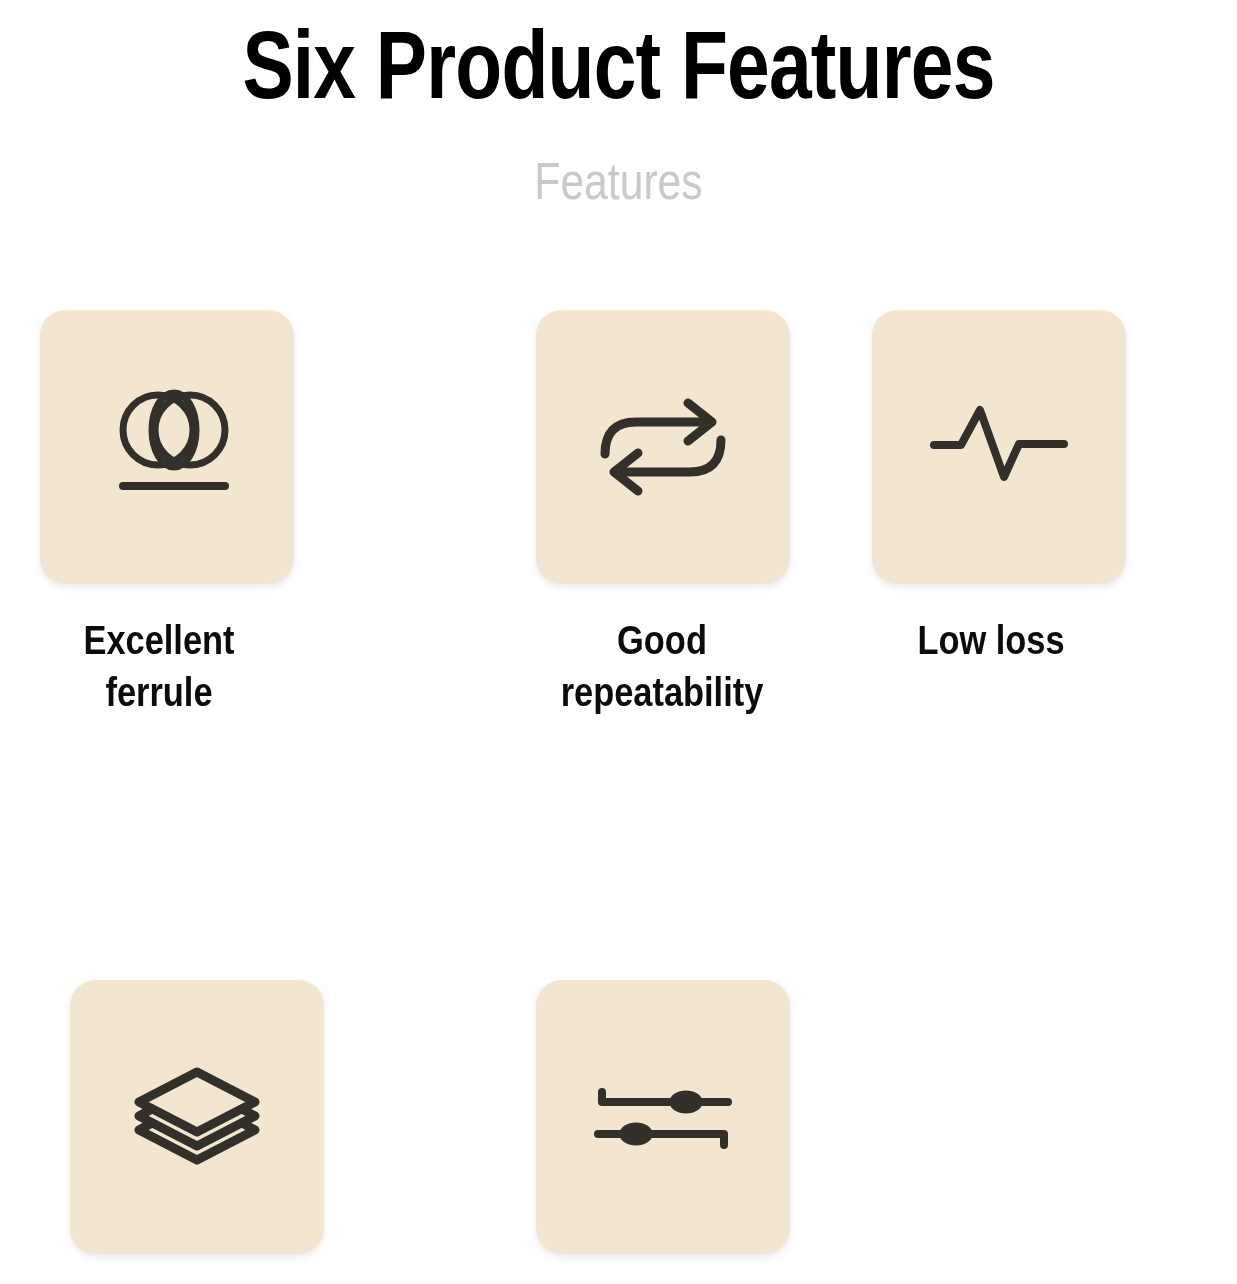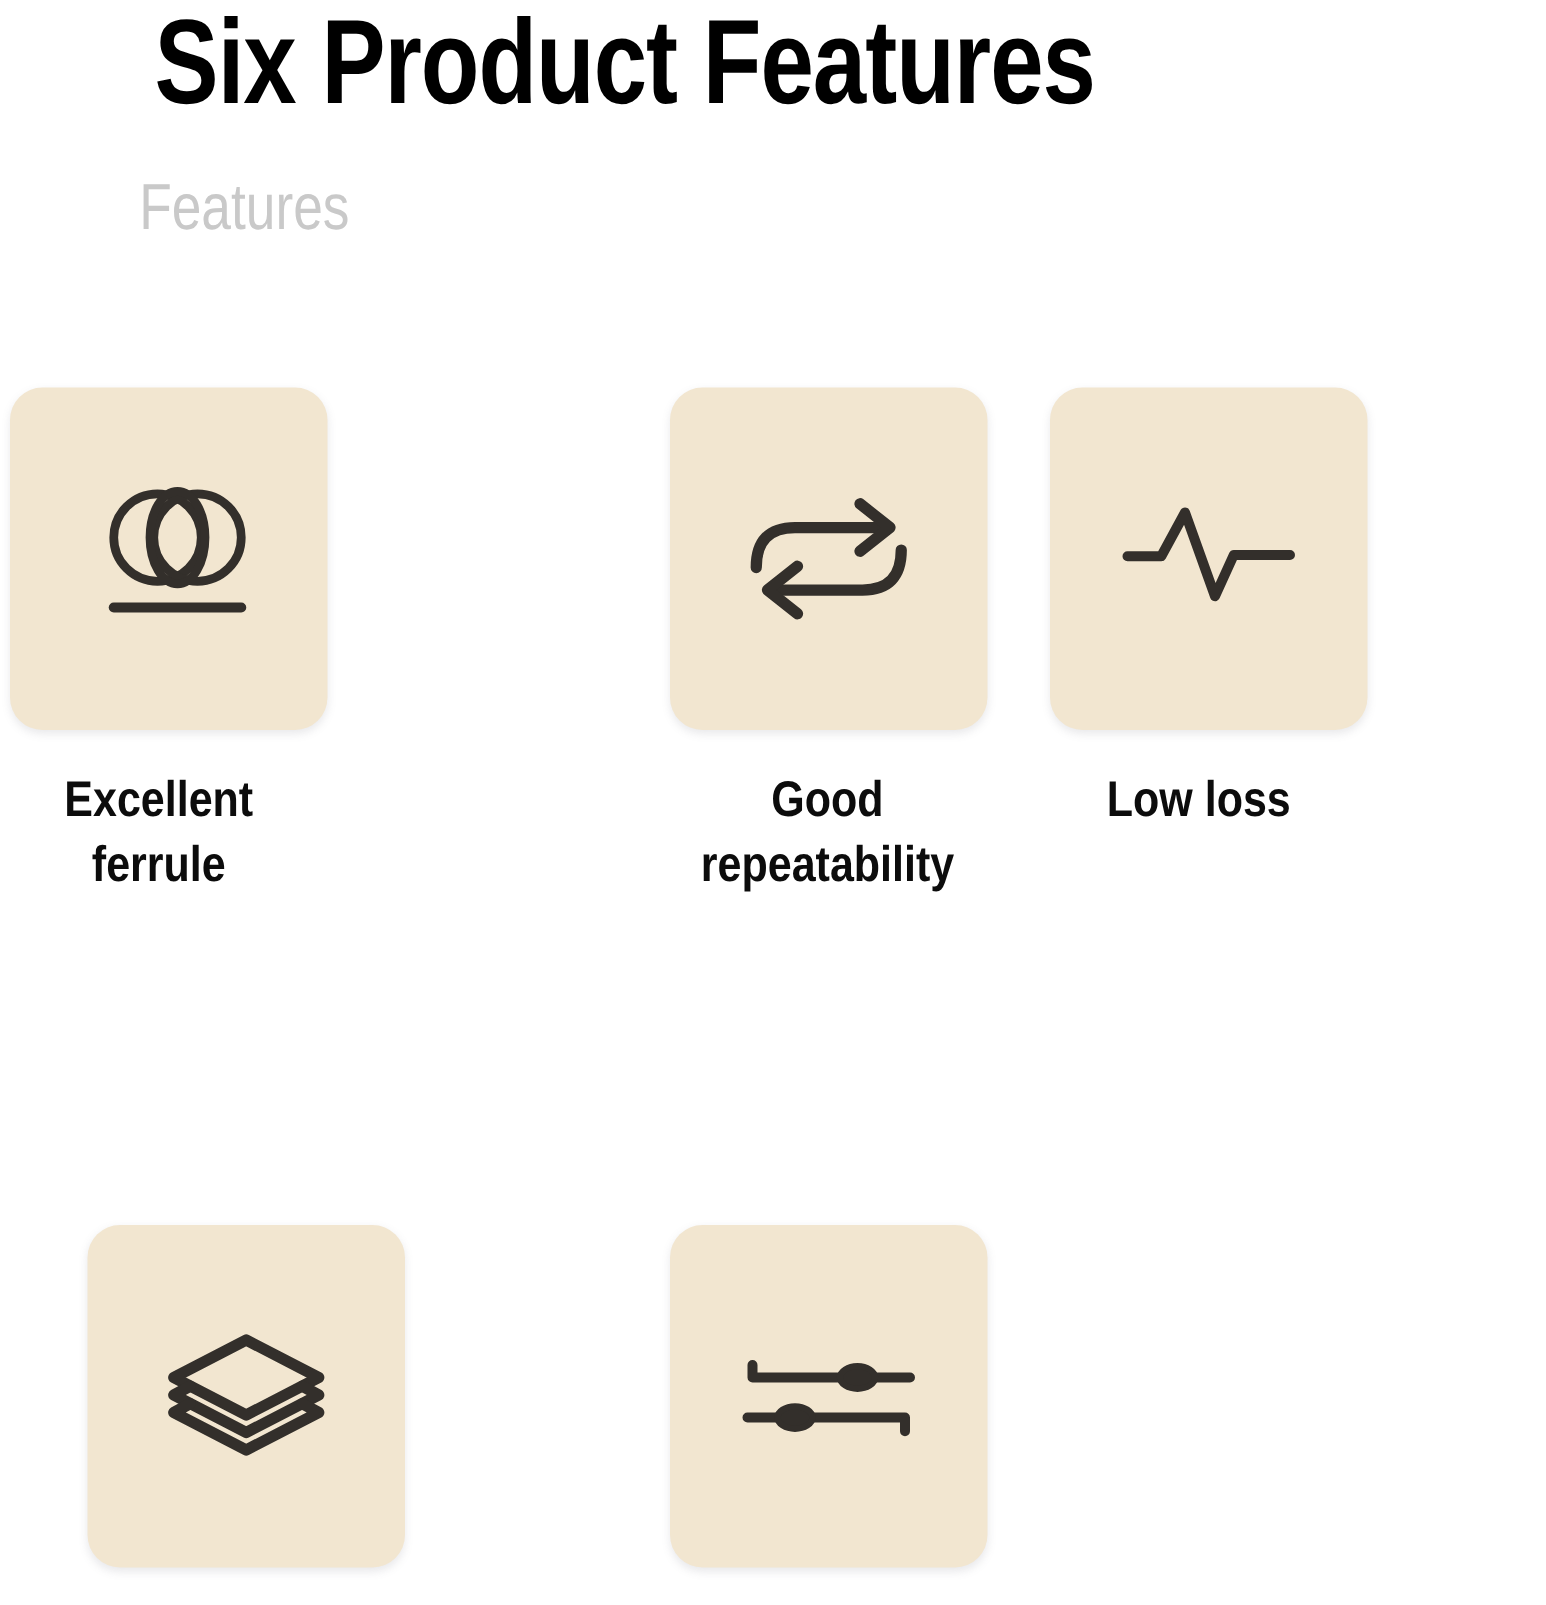--- a/index.html
+++ b/index.html
@@ -16,21 +16,22 @@
 
   .page {
     position: relative;
     width: 1237px;
     height: 1284px;
     background: #ffffff;
   }
 
   
   .header {
-    padding-top: 2px;
+    text-align: center;
+    padding-top: 17px;
   }
   .page-title {
     font-family: "Liberation Sans", sans-serif;
     font-weight: bold;
     font-size: 96px;
     line-height: 1.0;
     letter-spacing: -1px;
     color: #000000;
     margin: 0;
     transform: scaleX(0.80);
@@ -60,21 +61,21 @@
     grid-template-columns: repeat(3, 1fr);
     grid-template-rows: auto auto;
     row-gap: 262px;
     column-gap: 0;
   }
   .feature-cell {
     position: relative;
     width: 100%;
   }
   
-  .feature-cell.col-1 { padding-left: 8px; }
+  .feature-cell.col-1 { padding-left: 8px; margin-left: 32px; }
   .feature-cell.col-2 { padding-left: 70px; }
   .feature-cell.col-3 { padding-left: 130px; }
 
   .icon-card {
     width: 254px;
     height: 274px;
     background: #f2e6d0;
     border-radius: 26px;
     box-shadow: 0 3px 7px rgba(120,120,130,0.16);
     display: flex;

